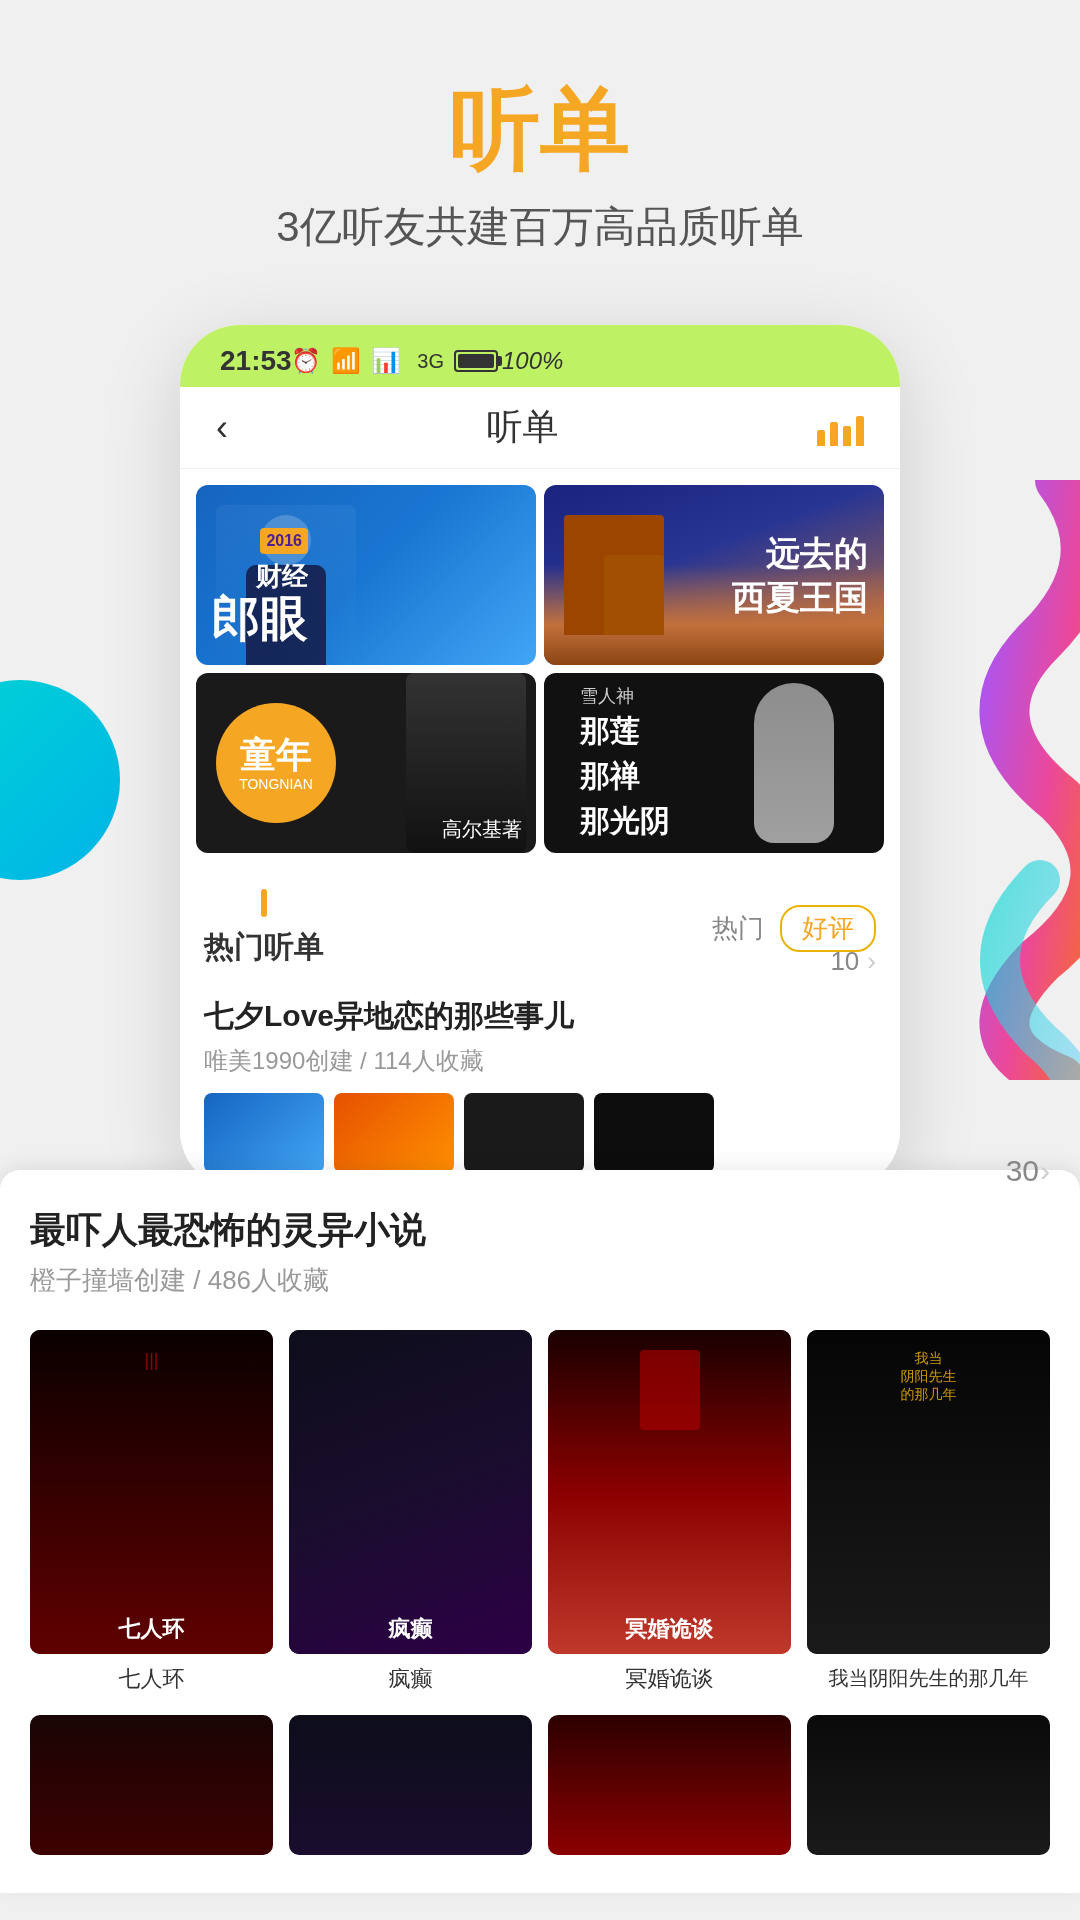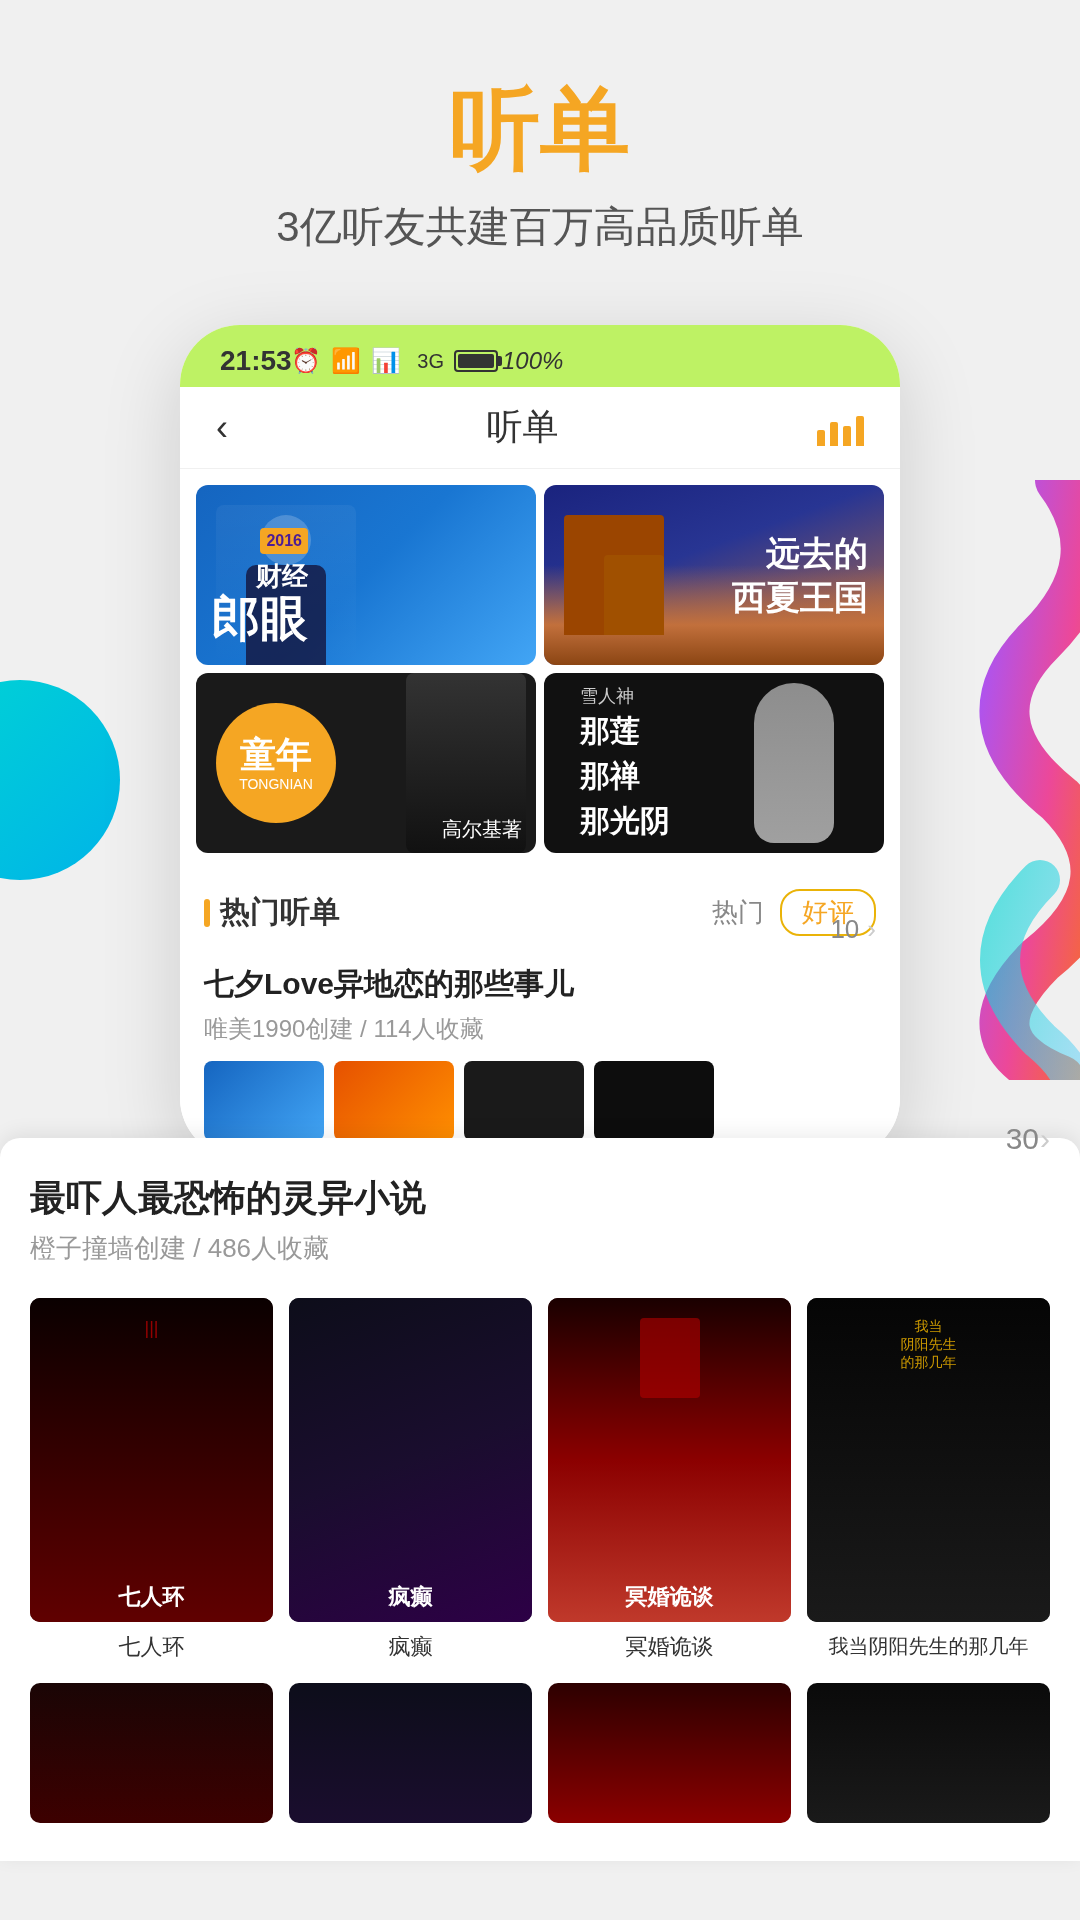--- a/index.html
+++ b/index.html
@@ -248,20 +248,21 @@
       padding: 20px 24px 12px;
       background: #fff;
     }
     .section-title {
       display: flex;
       align-items: center;
       gap: 10px;
       font-size: 30px;
       font-weight: 600;
       color: #333;
+      flex-direction: column;
     }
     .section-title-bar {
       width: 6px;
       height: 28px;
       background: #F5A623;
       border-radius: 3px;
     }
     .section-filters {
       display: flex;
       align-items: center;

